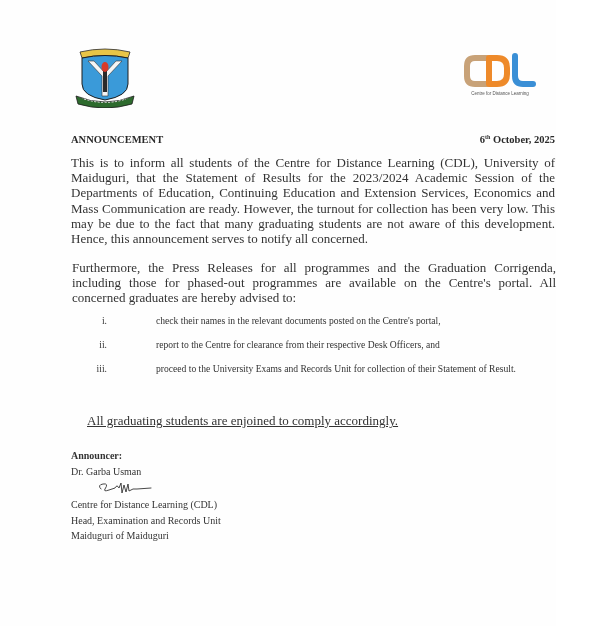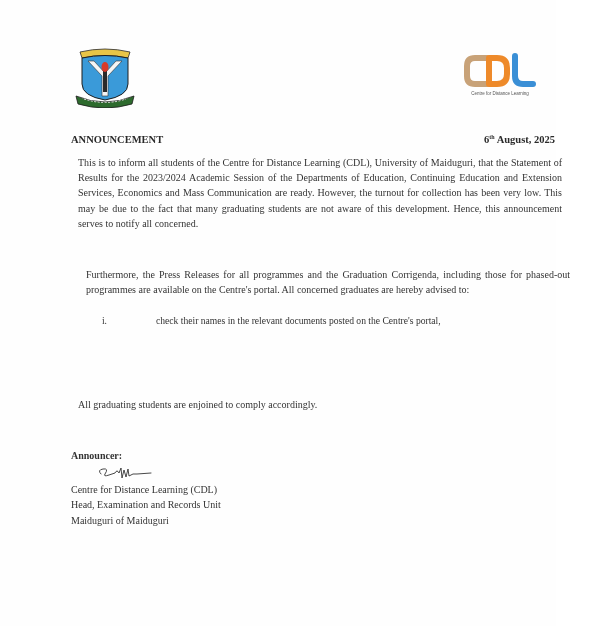--- a/index.html
+++ b/index.html
@@ -46,23 +46,23 @@
       font-weight: bold;
       font-size: 10.5px;
     }
     .date sup {
       font-size: 6px;
       vertical-align: super;
       line-height: 0;
     }
     .para {
       position: absolute;
-      left: 78px;
+      left: 71px;
       width: 484px;
-      font-size: 10px;
+      font-size: 13px;
       line-height: 15.2px;
       text-align: justify;
       color: #333;
     }
     .p1 { top: 155px; }
     .p2 { top: 259px; }
     .list {
       position: absolute;
       left: 71px;
       top: 313px;
@@ -133,38 +133,47 @@
     <path d="M26 6 L34 6 Q44 6 44 16 L44 22 Q44 32 34 32 L26 32 Z" fill="none" stroke="#ee8a2a" stroke-width="6" stroke-linejoin="round"></path>
     <path d="M26 8 L26 30" stroke="#ee8a2a" stroke-width="4"></path>
 
     <path d="M52 4 L52 24 Q52 32 60 32 L70 32" fill="none" stroke="#3a8fd6" stroke-width="6" stroke-linecap="round"></path>
 
     <text x="37" y="43" text-anchor="middle" font-size="4.5" fill="#555" font-family="Liberation Sans, sans-serif">Centre for Distance Learning</text>
   </svg>
 
   <div class="heading-row">
     <span>ANNOUNCEMENT</span>
-    <span class="date"><span>6</span><sup>th</sup><span> August, 2025</span></span>
+    <span class="date"><span>6</span><sup>th</sup><span> October, 2025</span></span>
   </div>
 
   <p class="para p1" style="margin:0;">This is to inform all students of the Centre for Distance Learning (CDL), University of Maiduguri, that the Statement of Results for the 2023/2024 Academic Session of the Departments of Education, Continuing Education and Extension Services, Economics and Mass Communication are ready. However, the turnout for collection has been very low. This may be due to the fact that many graduating students are not aware of this development. Hence, this announcement serves to notify all concerned.</p>
 
-  <p class="para p2" style="margin:8px;">Furthermore, the Press Releases for all programmes and the Graduation Corrigenda, including those for phased-out programmes are available on the Centre's portal. All concerned graduates are hereby advised to:</p>
+  <p class="para p2" style="margin:1px;">Furthermore, the Press Releases for all programmes and the Graduation Corrigenda, including those for phased-out programmes are available on the Centre's portal. All concerned graduates are hereby advised to:</p>
 
   <div class="list">
     <div class="list-item">
       <span class="list-num">i.</span>
       <span class="list-text">check their names in the relevant documents posted on the Centre's portal,</span>
     </div>
+    <div class="list-item">
+      <span class="list-num">ii.</span>
+      <span class="list-text">report to the Centre for clearance from their respective Desk Officers, and</span>
+    </div>
+    <div class="list-item">
+      <span class="list-num">iii.</span>
+      <span class="list-text">proceed to the University Exams and Records Unit for collection of their Statement of Result.</span>
+    </div>
   </div>
 
-  <p class="para p3" style="margin:0;">All graduating students are enjoined to comply accordingly.</p>
+  <p class="para p3" style="margin:16px;text-decoration:underline;">All graduating students are enjoined to comply accordingly.</p>
 
   <div class="signoff">
     <div class="label">Announcer:</div>
+    <div>Dr. Garba Usman</div>
     <svg class="signature" width="60" height="18" viewBox="0 0 60 18">
       <path d="M6 10 Q2 6 8 5 Q14 4 10 10 Q8 13 14 11 L20 9 Q22 5 24 9 L26 4 L27 14 L29 6 L31 13 L33 5 L34 12 Q38 9 42 10 L56 9" fill="none" stroke="#333" stroke-width="0.9" stroke-linecap="round"></path>
     </svg>
     <div>Centre for Distance Learning (CDL)</div>
     <div>Head, Examination and Records Unit</div>
     <div>Maiduguri of Maiduguri</div>
   </div>
 
 </div>
 

